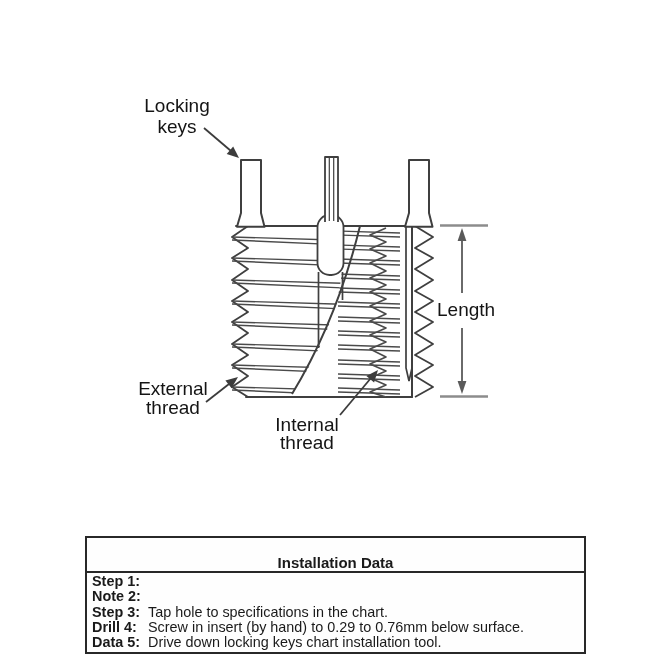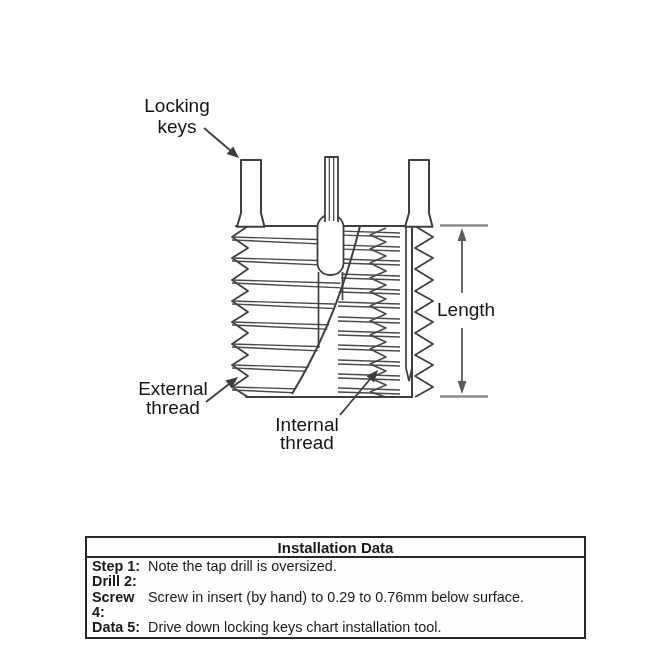--- a/index.html
+++ b/index.html
@@ -14,21 +14,21 @@
     font-family:"Liberation Sans", sans-serif;
     font-size:19px; fill:#141414;
   }
   .data-table {
     position:absolute; left:85px; top:536px; width:497px;
     border:2px solid #282828; background:#fefefe;
     color:#1a1a1a;
   }
   .dt-title {
     text-align:center; font-weight:bold; font-size:15px;
-    line-height:17px; padding-top:1px;
+    line-height:17px; padding-top:16px;
     border-bottom:2px solid #282828;
   }
   .dt-body { padding:1px 5px 2px 5px; }
   .dt-row { display:flex; font-size:14.4px; line-height:15.3px; }
   .dt-label { font-weight:bold; width:56px; flex:none; }
   .dt-text { flex:1; }
 </style>
 </head>
 <body>
 
@@ -150,28 +150,31 @@
       </g>
     </svg>
   </div>
 
   <div class="data-table">
     <div class="dt-title">Installation Data</div>
     <div class="dt-body">
       <div class="dt-row">
         <span class="dt-label">Step 1:</span>
         <span class="dt-text">
-          <div>Note the tap drill is oversized.</div>
         </span>
       </div>
       <div class="dt-row">
-        <span class="dt-label">Drill 2:</span>
+        <span class="dt-label">Note 2:</span>
       </div>
       <div class="dt-row">
-        <span class="dt-label">Screw 4:</span>
+        <span class="dt-label">Step 3:</span>
+        <span class="dt-text">Tap hole to specifications in the chart.</span>
+      </div>
+      <div class="dt-row">
+        <span class="dt-label">Drill 4:</span>
         <span class="dt-text">Screw in insert (by hand) to 0.29 to 0.76mm below surface.</span>
       </div>
       <div class="dt-row">
         <span class="dt-label">Data 5:</span>
         <span class="dt-text">Drive down locking keys chart installation tool.</span>
       </div>
     </div>
   </div>
 
 </div>

